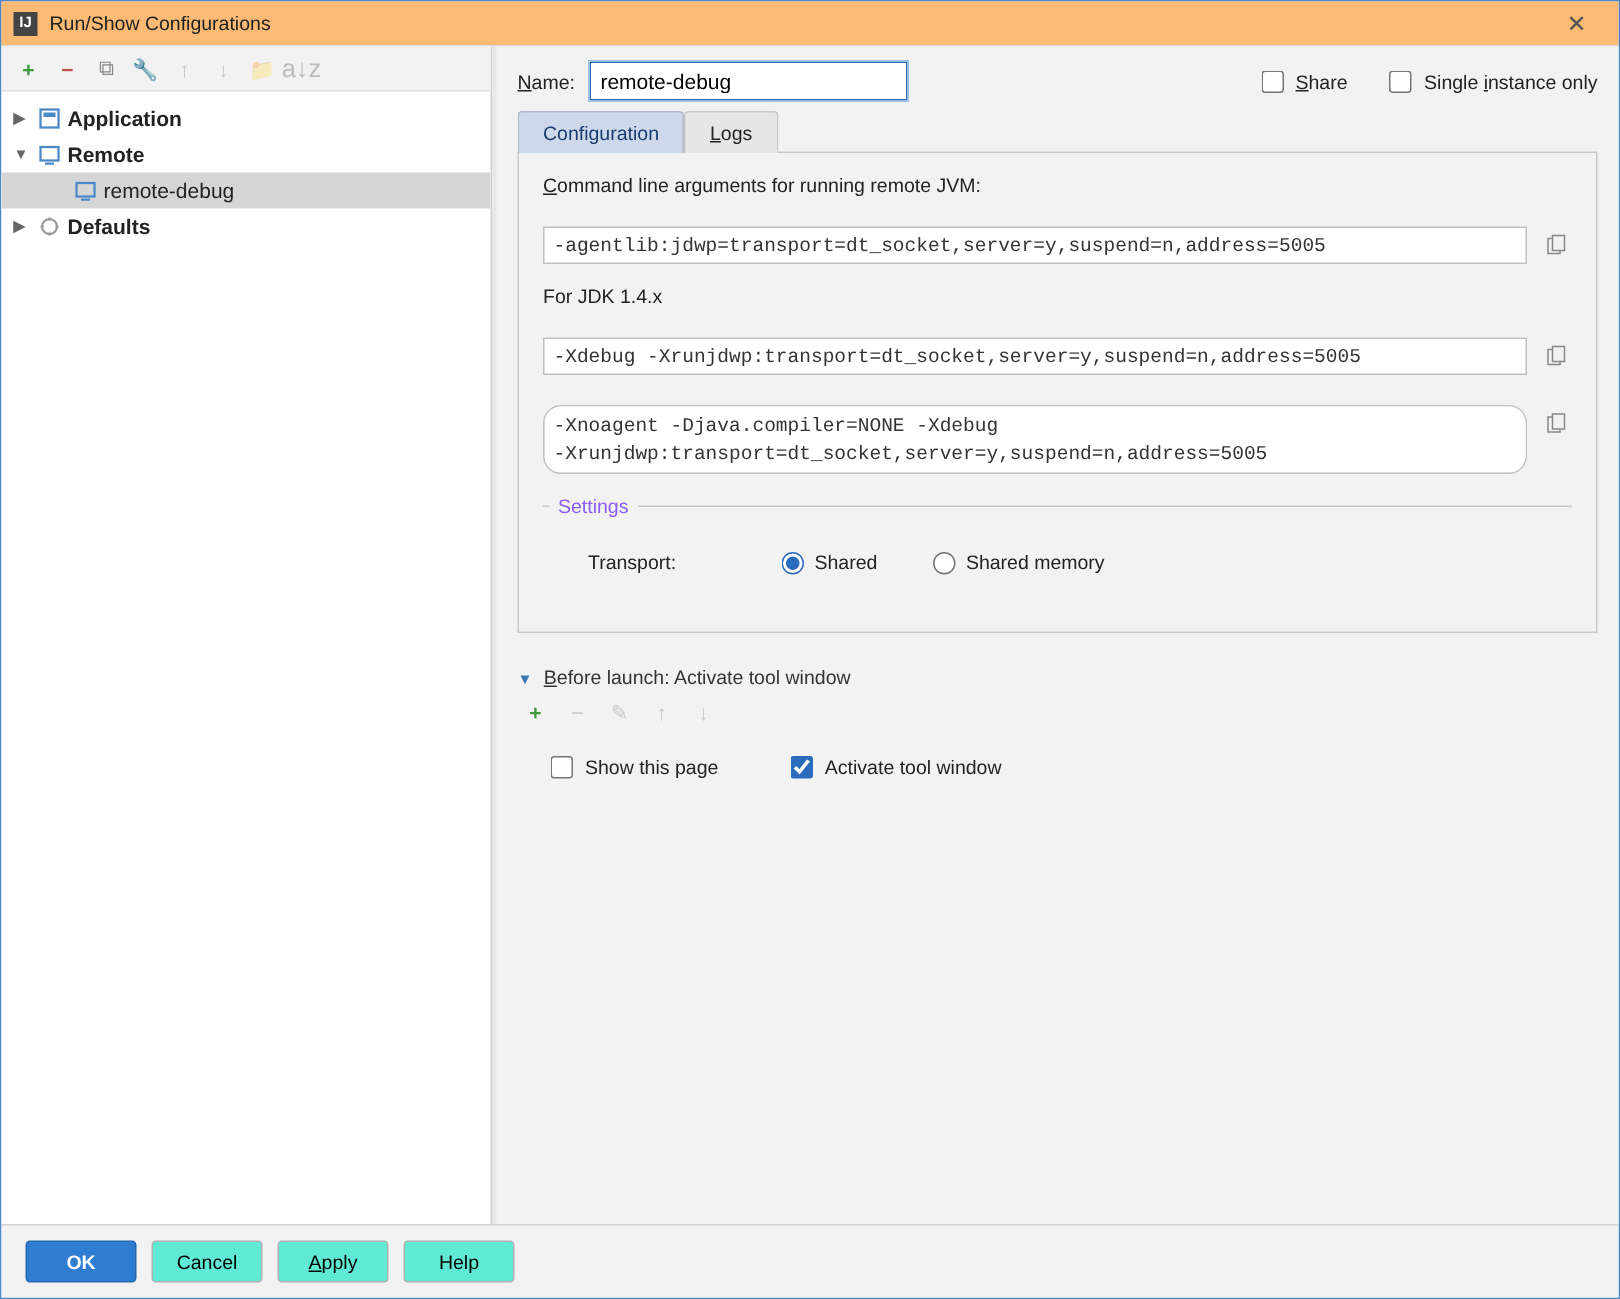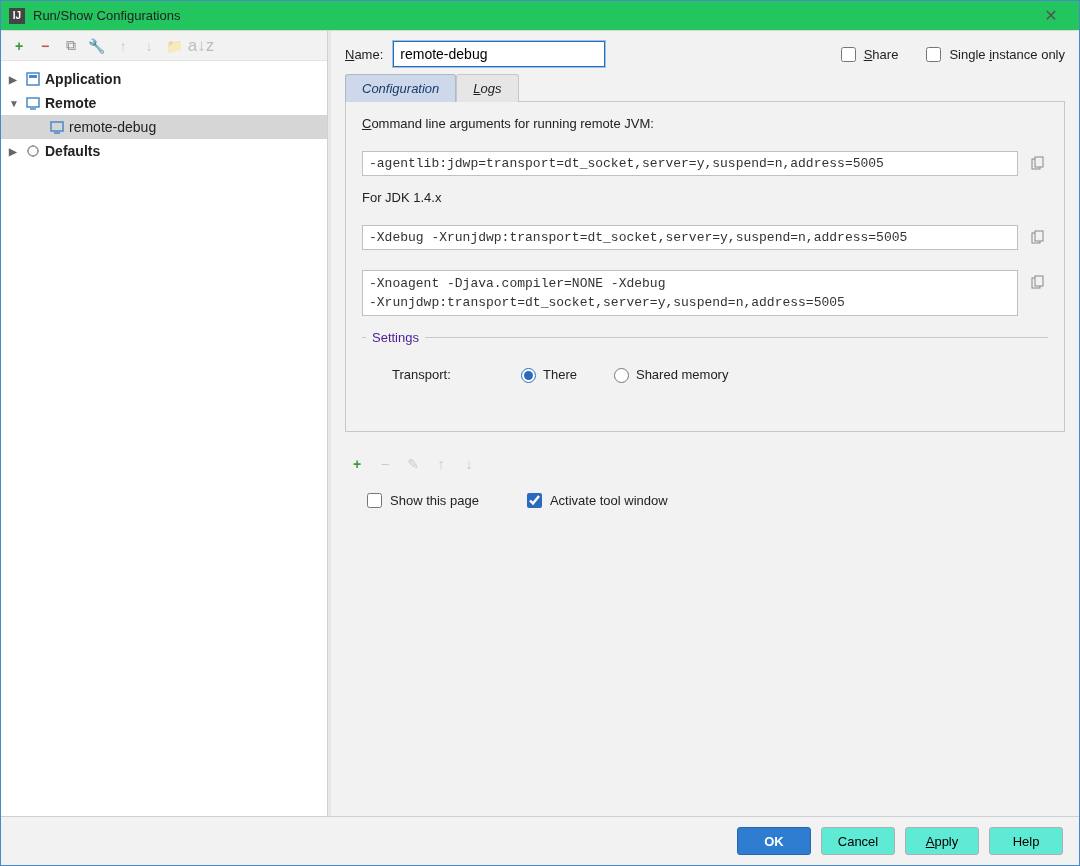--- a/index.html
+++ b/index.html
@@ -1,18 +1,18 @@
 <!DOCTYPE html>
 <html><head>
 <meta charset="utf-8">
 <style>
   * { box-sizing: border-box; }
   html, body { margin:0; padding:0; font-family: "Segoe UI", Arial, sans-serif; font-size:13px; color:#222; background:#e8e8e8;}
   .window { width:1080px; height:866px; background:#fff; border:1px solid #4a89c7; position:relative; display:flex; flex-direction:column;}
-  .titlebar { height:30px; background:#22c55e; border-bottom:1px solid #d8d8d8; display:flex; align-items:center; padding:0 8px;}
+  .titlebar { height:30px; background:#fdba74; border-bottom:1px solid #d8d8d8; display:flex; align-items:center; padding:0 8px;}
   .titlebar .icon { width:16px; height:16px; background:#444; margin-right:8px; display:flex; align-items:center; justify-content:center; color:#fff; font-size:10px; font-weight:bold;}
   .titlebar .title { flex:1; font-size:13px;}
   .titlebar .close { width:40px; text-align:center; font-size:16px; color:#555; cursor:pointer;}
   .body { flex:1; display:flex; background:#f2f2f2; overflow:hidden;}
   .left { width:327px; border-right:1px solid #d0d0d0; background:#fff; display:flex; flex-direction:column;}
   .toolbar { height:30px; display:flex; align-items:center; gap:6px; padding:0 8px; background:#f2f2f2; border-bottom:1px solid #e4e4e4;}
   .tbtn { width:20px; height:20px; display:flex; align-items:center; justify-content:center; font-size:14px; color:#888; cursor:pointer;}
   .tbtn.green { color:#3c9a3c; font-weight:bold;}
   .tbtn.red { color:#c0504d; font-weight:bold;}
   .tree { flex:1; padding:6px 0; font-size:14px; overflow:auto;}
@@ -22,45 +22,45 @@
   .tree-row .arr { width:12px; color:#666; font-size:10px;}
   .tree-row .ticon { width:16px; height:16px; display:inline-flex; align-items:center; justify-content:center;}
   .tree-row.child { padding-left:48px;}
   .right { flex:1; display:flex; flex-direction:column; background:#f2f2f2;}
   .namebar { display:flex; align-items:center; padding:10px 14px 6px 14px; gap:10px;}
   .namebar label { }
   .namebar input[type=text] { flex:1; max-width:370px; height:26px; border:1px solid #2a6bbd; outline:1px solid #9cc2e8; padding:0 6px; font-size:14px;}
   .chk { display:flex; align-items:center; gap:5px; margin-left:14px;}
   .chk input { width:15px; height:15px;}
   .tabs { display:flex; border-bottom:1px solid #c7c7c7; margin:0 14px; }
-  .tab { padding:6px 16px 6px 16px; border:1px solid #c7c7c7; border-bottom:none; background:#e6e6e6; margin-right:0; cursor:pointer; border-radius:3px 3px 0 0; position:relative; top:1px;font-style:italic;}
+  .tab { padding:6px 16px 6px 16px; border:1px solid #c7c7c7; border-bottom:none; background:#e6e6e6; margin-right:0; cursor:pointer; border-radius:3px 3px 0 0; position:relative; top:1px;}
   .tab.active { background:#cdd9ea; color:#1a3b6e; border-color:#b0b8c4;}
   .tabcontent { flex:1; margin:0 14px 0 14px; border:1px solid #c7c7c7; border-top:none; background:#f2f2f2; padding:14px 16px 10px 16px; overflow:auto;}
   .fldlabel { margin-bottom:4px;}
   .txtrow { display:flex; align-items:flex-start; gap:8px; margin-bottom:14px;margin-top:20px;}
   .txtrow input, .txtrow textarea {
     flex:1; background:#fff; border:1px solid #c0c0c0; padding:4px 6px;
     font-family: Consolas, "Courier New", monospace; font-size:13px; color:#333; resize:none;
   }
-  .txtrow textarea { height:46px; line-height:1.45;}
+  .txtrow textarea { height:46px; line-height:1.45;border-radius:12px;}
   .copybtn { width:22px; height:22px; display:flex; align-items:center; justify-content:center; color:#888; cursor:pointer; margin-top:2px;}
   fieldset.settings { border:none; border-top:1px solid #c8c8c8; padding:12px 4px 4px 4px; margin:4px 0 10px 0;}
-  fieldset.settings legend { padding:0 6px; color:#4c1d95;}
+  fieldset.settings legend { padding:0 6px; color:#8b5cf6;}
   .srow { display:flex; align-items:center; gap:14px; margin:8px 0 14px 26px;}
   .srow .lab { width:110px;}
   .radio { display:flex; align-items:center; gap:4px; margin-right:18px;}
   .radio input { width:15px; height:15px; accent-color:#2a6bbd;}
   .before { margin:22px 14px 0 14px;}
   .before-head { color:#333; margin-bottom:6px;}
   .before-head .tw { color:#3a77b5; font-size:10px; margin-right:4px;}
   .btoolbar { display:flex; gap:8px; margin-bottom:4px; padding-left:2px;}
   .taskbox { border:1px solid #c8c8c8; background:#fff; height:100px; display:flex; align-items:center; justify-content:center; color:#7a7a7a;}
   .afterchecks { display:flex; gap:30px; padding:12px 0 0 4px; align-items:center;}
   .afterchecks input[type=checkbox] { width:15px; height:15px; accent-color:#2a6bbd;}
-  .footer { border-top:1px solid #d0d0d0; padding:10px 16px; display:flex; justify-content:flex-end; gap:10px; background:#f2f2f2;}
+  .footer { border-top:1px solid #d0d0d0; padding:10px 16px; display:flex; justify-content:flex-start; gap:10px; background:#f2f2f2;}
   .btn { min-width:74px; height:28px; border:1px solid #b0b0b0; background:#5eead4; border-radius:3px; cursor:pointer; font-size:13px; padding:0 14px;}
   .btn.primary { background:#2f7dd1; border-color:#2666ad; color:#fff; font-weight:bold;}
   u.mn { text-decoration:underline;}
   .splitter { width:3px; background:#e8e8e8; cursor:col-resize;}
 </style>
 </head>
 <body>
 
 <div class="window">
 
@@ -182,33 +182,37 @@
           </div>
         </div>
 
         <fieldset class="settings">
           <legend>Settings</legend>
 
           <div class="srow">
             <span class="lab">Transport:</span>
             <label class="radio">
               <input type="radio" name="transport" checked="" style="">
-              <span>There</span>
+              <span>Shared</span>
             </label>
             <label class="radio">
               <input type="radio" name="transport" style="">
               <span>Shared memory</span>
             </label>
           </div>
 
         </fieldset>
 
       </div>
 
       <div class="before">
+        <div class="before-head">
+          <span class="tw">▼</span>
+          <u class="mn">B</u>efore launch: Activate tool window
+        </div>
         <div class="btoolbar">
           <div class="tbtn green">+</div>
           <div class="tbtn" style="opacity:.4">−</div>
           <div class="tbtn" style="opacity:.4">✎</div>
           <div class="tbtn" style="opacity:.4">↑</div>
           <div class="tbtn" style="opacity:.4">↓</div>
         </div>
         <div class="afterchecks">
           <label class="chk">
             <input type="checkbox" style="">

